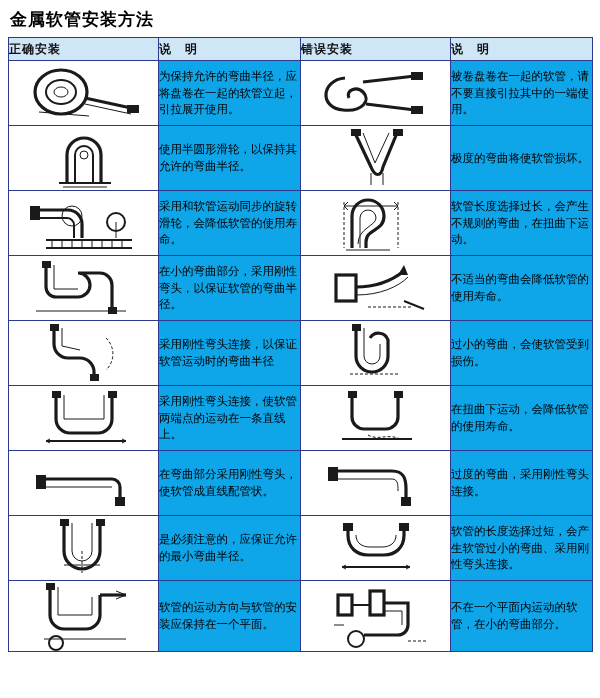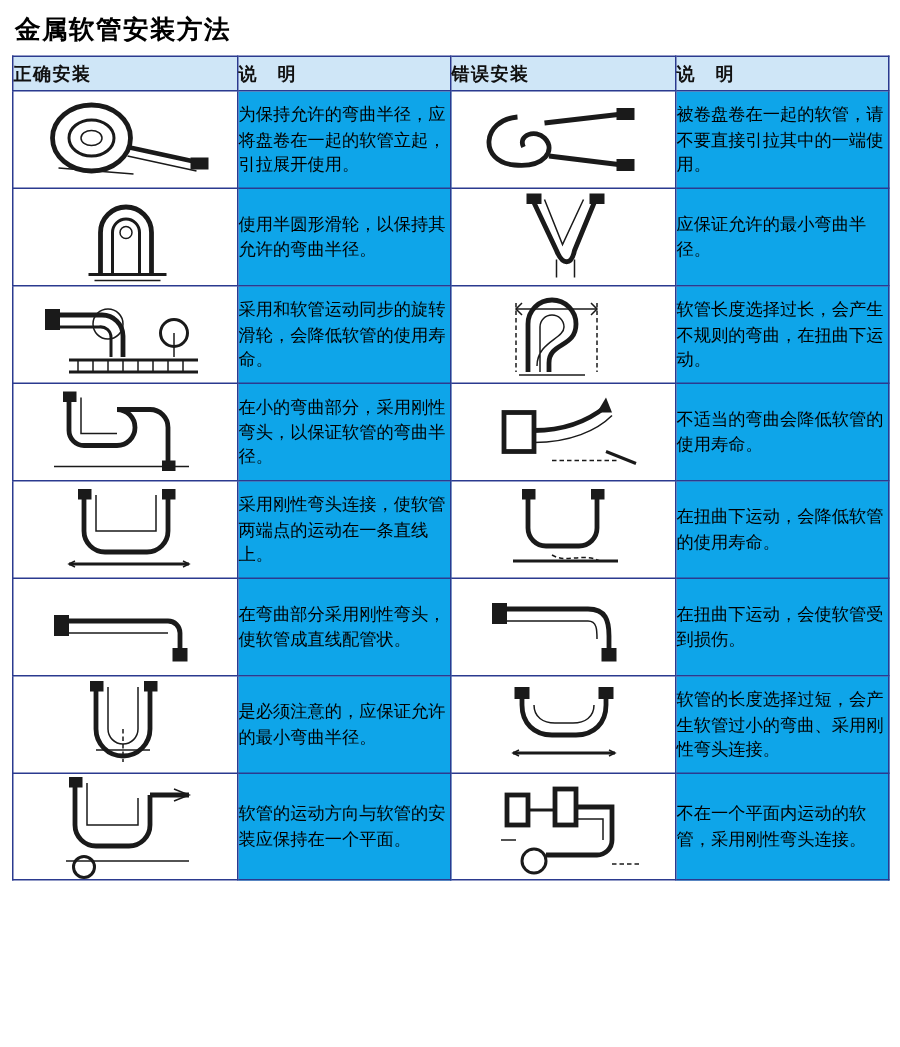--- a/index.html
+++ b/index.html
@@ -138,21 +138,21 @@
         <td class="imgcell">
           <svg class="fig" width="130" height="62" viewBox="0 0 130 62">
             <path d="M44 6 L60 40 C64 50 70 50 72 40 L86 6" class="ln thick"></path>
             <path d="M52 6 L64 36 L78 6" class="ln thin"></path>
             <rect x="40" y="2" width="10" height="7" class="fillblk"></rect>
             <rect x="82" y="2" width="10" height="7" class="fillblk"></rect>
             <path d="M60 46 L60 58" class="ln thin"></path>
             <path d="M72 46 L72 58" class="ln thin"></path>
           </svg>
         </td>
-        <td class="txtcell">应保证允许的最小弯曲半径。</td>
+        <td class="txtcell">极度的弯曲将使软管损坏。</td>
       </tr>
 
       <tr>
         <td class="imgcell">
           <svg class="fig" width="136" height="62" viewBox="0 0 136 62">
             <path d="M20 18 L52 18 A14 14 0 0 1 66 32 L66 46" class="ln thick"></path>
             <path d="M20 26 L50 26 A7 7 0 0 1 58 33 L58 46" class="ln med"></path>
             <circle cx="56" cy="24" r="10" class="ln thin"></circle>
             <rect x="14" y="14" width="10" height="14" class="fillblk"></rect>
             <path d="M30 48 L116 48" class="ln med"></path>
@@ -193,20 +193,41 @@
             <path d="M48 30 C70 30 86 22 96 14" class="ln thick"></path>
             <path d="M48 38 C72 38 90 30 100 20" class="ln thin"></path>
             <path d="M96 8 L100 18 L90 18 Z" class="fillblk"></path>
             <path d="M96 44 L116 52" class="ln med"></path>
             <path d="M60 50 L104 50" class="ln thin dash"></path>
           </svg>
         </td>
         <td class="txtcell">不适当的弯曲会降低软管的使用寿命。</td>
       </tr>
 
+      <tr>
+        <td class="imgcell">
+          <svg class="fig" width="136" height="62" viewBox="0 0 136 62">
+            <path d="M38 6 L38 22 A14 14 0 0 0 52 36 L64 36 A14 14 0 0 1 78 50 L78 58" class="ln thick"></path>
+            <path d="M46 6 L46 24 L64 28" class="ln thin"></path>
+            <rect x="34" y="2" width="9" height="7" class="fillblk"></rect>
+            <rect x="74" y="52" width="9" height="7" class="fillblk"></rect>
+            <path d="M90 16 A22 22 0 0 1 90 48" class="ln thin dash"></path>
+          </svg>
+        </td>
+        <td class="txtcell">采用刚性弯头连接，以保证软管运动时的弯曲半径</td>
+        <td class="imgcell">
+          <svg class="fig" width="136" height="62" viewBox="0 0 136 62">
+            <path d="M48 6 L48 34 A16 16 0 0 0 80 34 L80 18 A10 10 0 0 0 62 16" class="ln thick"></path>
+            <path d="M56 6 L56 34 A8 8 0 0 0 72 34 L72 22" class="ln thin"></path>
+            <rect x="44" y="2" width="9" height="7" class="fillblk"></rect>
+            <path d="M42 52 L90 52" class="ln thin dash"></path>
+          </svg>
+        </td>
+        <td class="txtcell">过小的弯曲，会使软管受到损伤。</td>
+      </tr>
 
       <tr>
         <td class="imgcell">
           <svg class="fig" width="136" height="58" viewBox="0 0 136 58">
             <path d="M40 6 L40 30 A14 14 0 0 0 54 44 L82 44 A14 14 0 0 0 96 30 L96 6" class="ln thick"></path>
             <path d="M48 6 L48 30 L88 30 L88 6" class="ln thin"></path>
             <rect x="36" y="2" width="9" height="7" class="fillblk"></rect>
             <rect x="92" y="2" width="9" height="7" class="fillblk"></rect>
             <path d="M30 52 L110 52" class="ln med"></path>
             <path d="M34 50 L30 52 L34 54 M106 50 L110 52 L106 54" class="ln thin"></path>
@@ -236,21 +257,21 @@
         </td>
         <td class="txtcell">在弯曲部分采用刚性弯头，使软管成直线配管状。</td>
         <td class="imgcell">
           <svg class="fig" width="136" height="52" viewBox="0 0 136 52">
             <path d="M26 14 L84 14 C96 14 98 22 98 32 L98 44" class="ln thick"></path>
             <path d="M26 22 L84 22 C90 22 90 28 90 34" class="ln thin"></path>
             <rect x="20" y="10" width="10" height="14" class="fillblk"></rect>
             <rect x="93" y="40" width="10" height="9" class="fillblk"></rect>
           </svg>
         </td>
-        <td class="txtcell">在扭曲下运动，会使软管受到损伤。</td>
+        <td class="txtcell">过度的弯曲，采用刚性弯头连接。</td>
       </tr>
 
       <tr>
         <td class="imgcell">
           <svg class="fig" width="136" height="62" viewBox="0 0 136 62">
             <path d="M48 6 L48 34 A18 18 0 0 0 84 34 L84 6" class="ln thick"></path>
             <path d="M56 6 L56 34 A10 10 0 0 0 76 34 L76 6" class="ln thin"></path>
             <rect x="44" y="2" width="9" height="7" class="fillblk"></rect>
             <rect x="80" y="2" width="9" height="7" class="fillblk"></rect>
             <path d="M66 34 L66 56" class="ln thin dash"></path>
@@ -289,18 +310,18 @@
             <rect x="30" y="14" width="14" height="20" class="ln thick"></rect>
             <rect x="62" y="10" width="14" height="24" class="ln thick"></rect>
             <path d="M44 24 L62 24" class="ln med"></path>
             <path d="M76 22 L100 22 L100 44 A10 10 0 0 1 90 54 L56 54" class="ln thick"></path>
             <path d="M76 30 L94 30 L94 44" class="ln thin"></path>
             <circle cx="48" cy="58" r="8" class="ln med"></circle>
             <path d="M26 44 L36 44" class="ln thin"></path>
             <path d="M100 60 L118 60" class="ln thin dash"></path>
           </svg>
         </td>
-        <td class="txtcell">不在一个平面内运动的软管，采用刚性弯头连接。</td>
+        <td class="txtcell">不在一个平面内运动的软管，在小的弯曲部分。</td>
       </tr>
 
     </tbody>
   </table>
 </div>
 
 </body></html>

